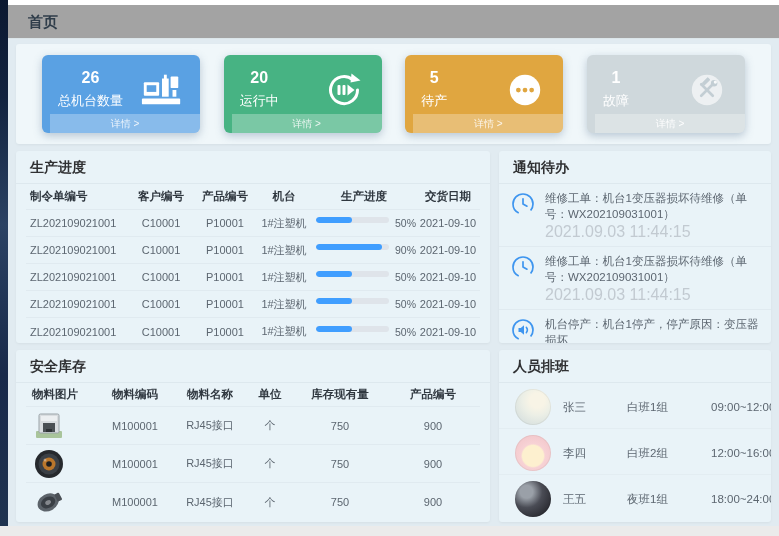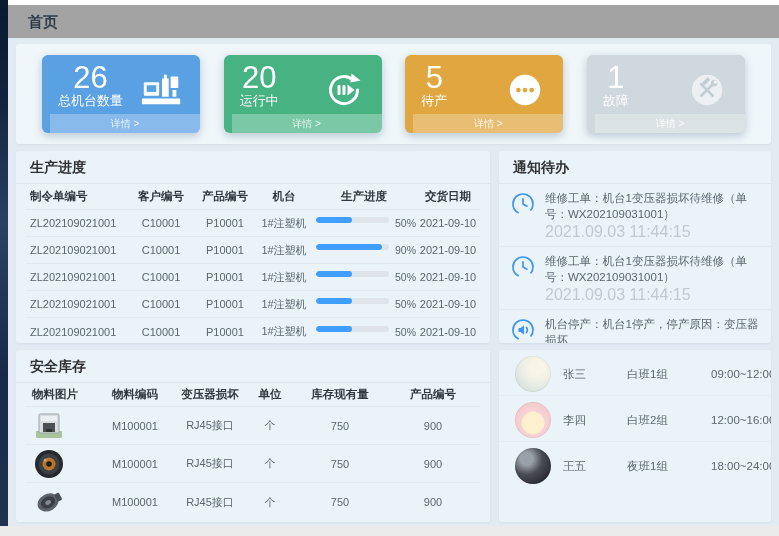--- a/index.html
+++ b/index.html
@@ -18,21 +18,21 @@
     border-bottom:1px solid #dce6ea; font-size:15px; font-weight:bold; color:#2f3d4a; }
   .content { padding:5px 8px 0 8px; }
 
   
   .cards-panel { background:#f0f7fa; border-radius:3px; padding:11px 26px; height:100px;
     display:flex; justify-content:space-between; box-shadow:0 1px 3px rgba(0,0,0,0.05); }
   .card { position:relative; width:158px; height:78px; border-radius:6px; color:#fff;
     box-shadow:0 3px 8px rgba(80,110,140,0.35); overflow:hidden; }
   .card-body { display:flex; justify-content:space-between; align-items:flex-start; padding:9px 16px 0 16px; }
   .card-info { text-align:center; }
-  .card-value { font-size:31px; line-height:28px; }
+  .card-value { font-size:16px; line-height:28px;font-weight:bold; }
   .card-label { font-size:13px; line-height:18px; }
   .card-icon { margin-top:6px; width:44px; height:40px; display:flex; align-items:center; justify-content:center; }
   .card-footer { position:absolute; left:8px; right:0; bottom:0; height:19px; line-height:19px;
     background:rgba(255,255,255,0.28); text-align:center; font-size:10px; color:rgba(255,255,255,0.85); cursor:pointer; }
   .card-gray .card-footer { color:rgba(255,255,255,0.95); }
 
   
   .panels-grid { display:grid; grid-template-columns:1fr 272px; grid-template-rows:192px 172px; gap:7px 9px; margin-top:7px; }
   .panel { background:#e9f3f8; border-radius:3px; overflow:hidden; box-shadow:0 1px 3px rgba(0,0,0,0.05); }
   .panel-title { font-size:14px; font-weight:bold; color:#303133; padding:8px 14px 6px; border-bottom:1px solid #dde8ee; }
@@ -295,21 +295,21 @@
 
           </div>
         </div>
 
         <div class="panel">
           <div class="panel-title">安全库存</div>
           <div class="itable">
             <div class="irow head">
               <div>物料图片</div>
               <div>物料编码</div>
-              <div>变压器损坏</div>
+              <div>物料名称</div>
               <div>单位</div>
               <div>库存现有量</div>
               <div>产品编号</div>
             </div>
             <div class="irow">
               <div>
                   <span class="item-img">
                 <svg width="32" height="32" viewBox="0 0 32 32">
                   <rect x="3" y="21" width="26" height="7" rx="1" fill="#a9c49b"></rect>
                   <rect x="6" y="4" width="20" height="19" rx="1.5" fill="#d9dde0" stroke="#9aa3a8" stroke-width="1"></rect>
@@ -359,20 +359,21 @@
               <div>M100001</div>
               <div>RJ45接口</div>
               <div>个</div>
               <div>750</div>
               <div>900</div>
             </div>
           </div>
         </div>
 
         <div class="panel">
+          <div class="panel-title">人员排班</div>
           <div>
             <div class="srow">
               <div class="avatar avatar-1"></div>
               <div class="sname">张三</div>
               <div class="sshift">白班1组</div>
               <div class="stime">09:00~12:00</div>
             </div>
             <div class="srow">
               <div class="avatar avatar-2"></div>
               <div class="sname">李四</div>

